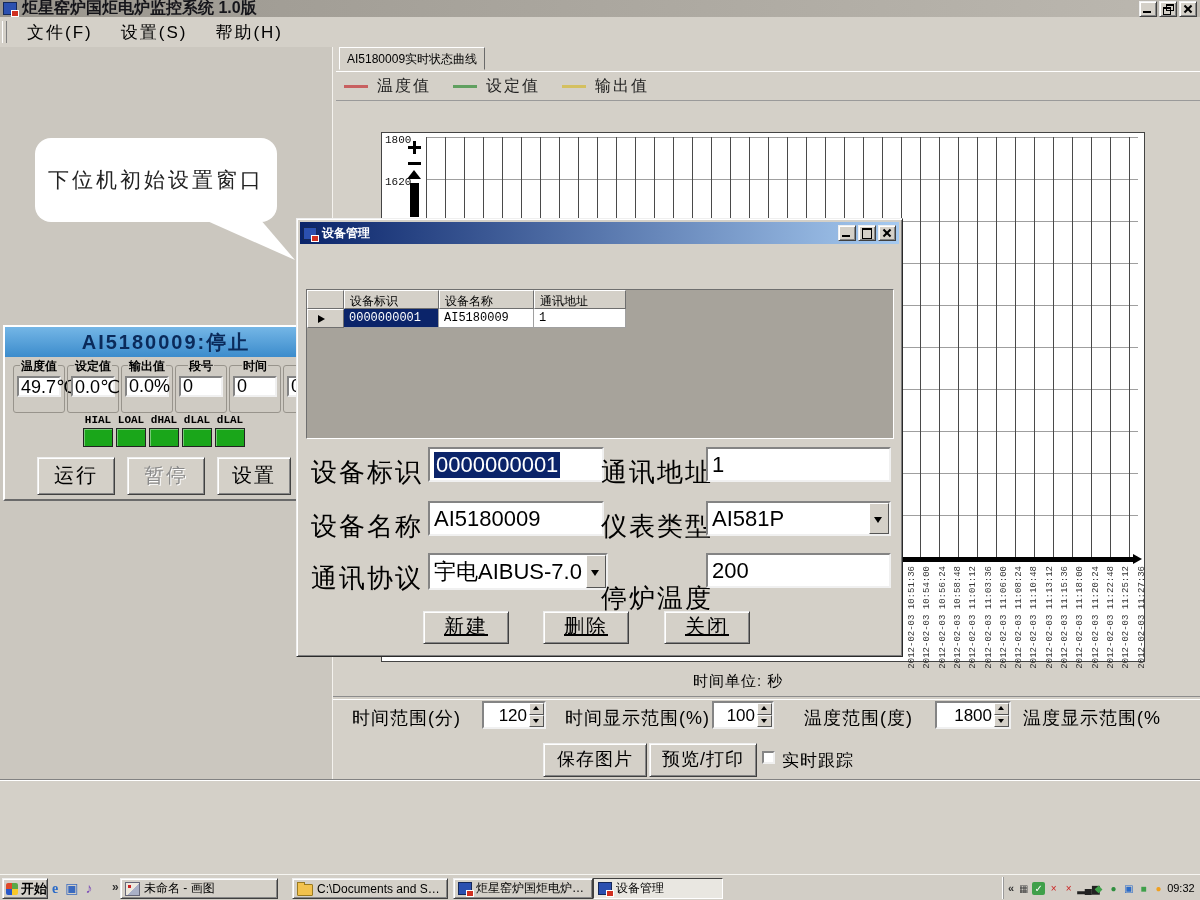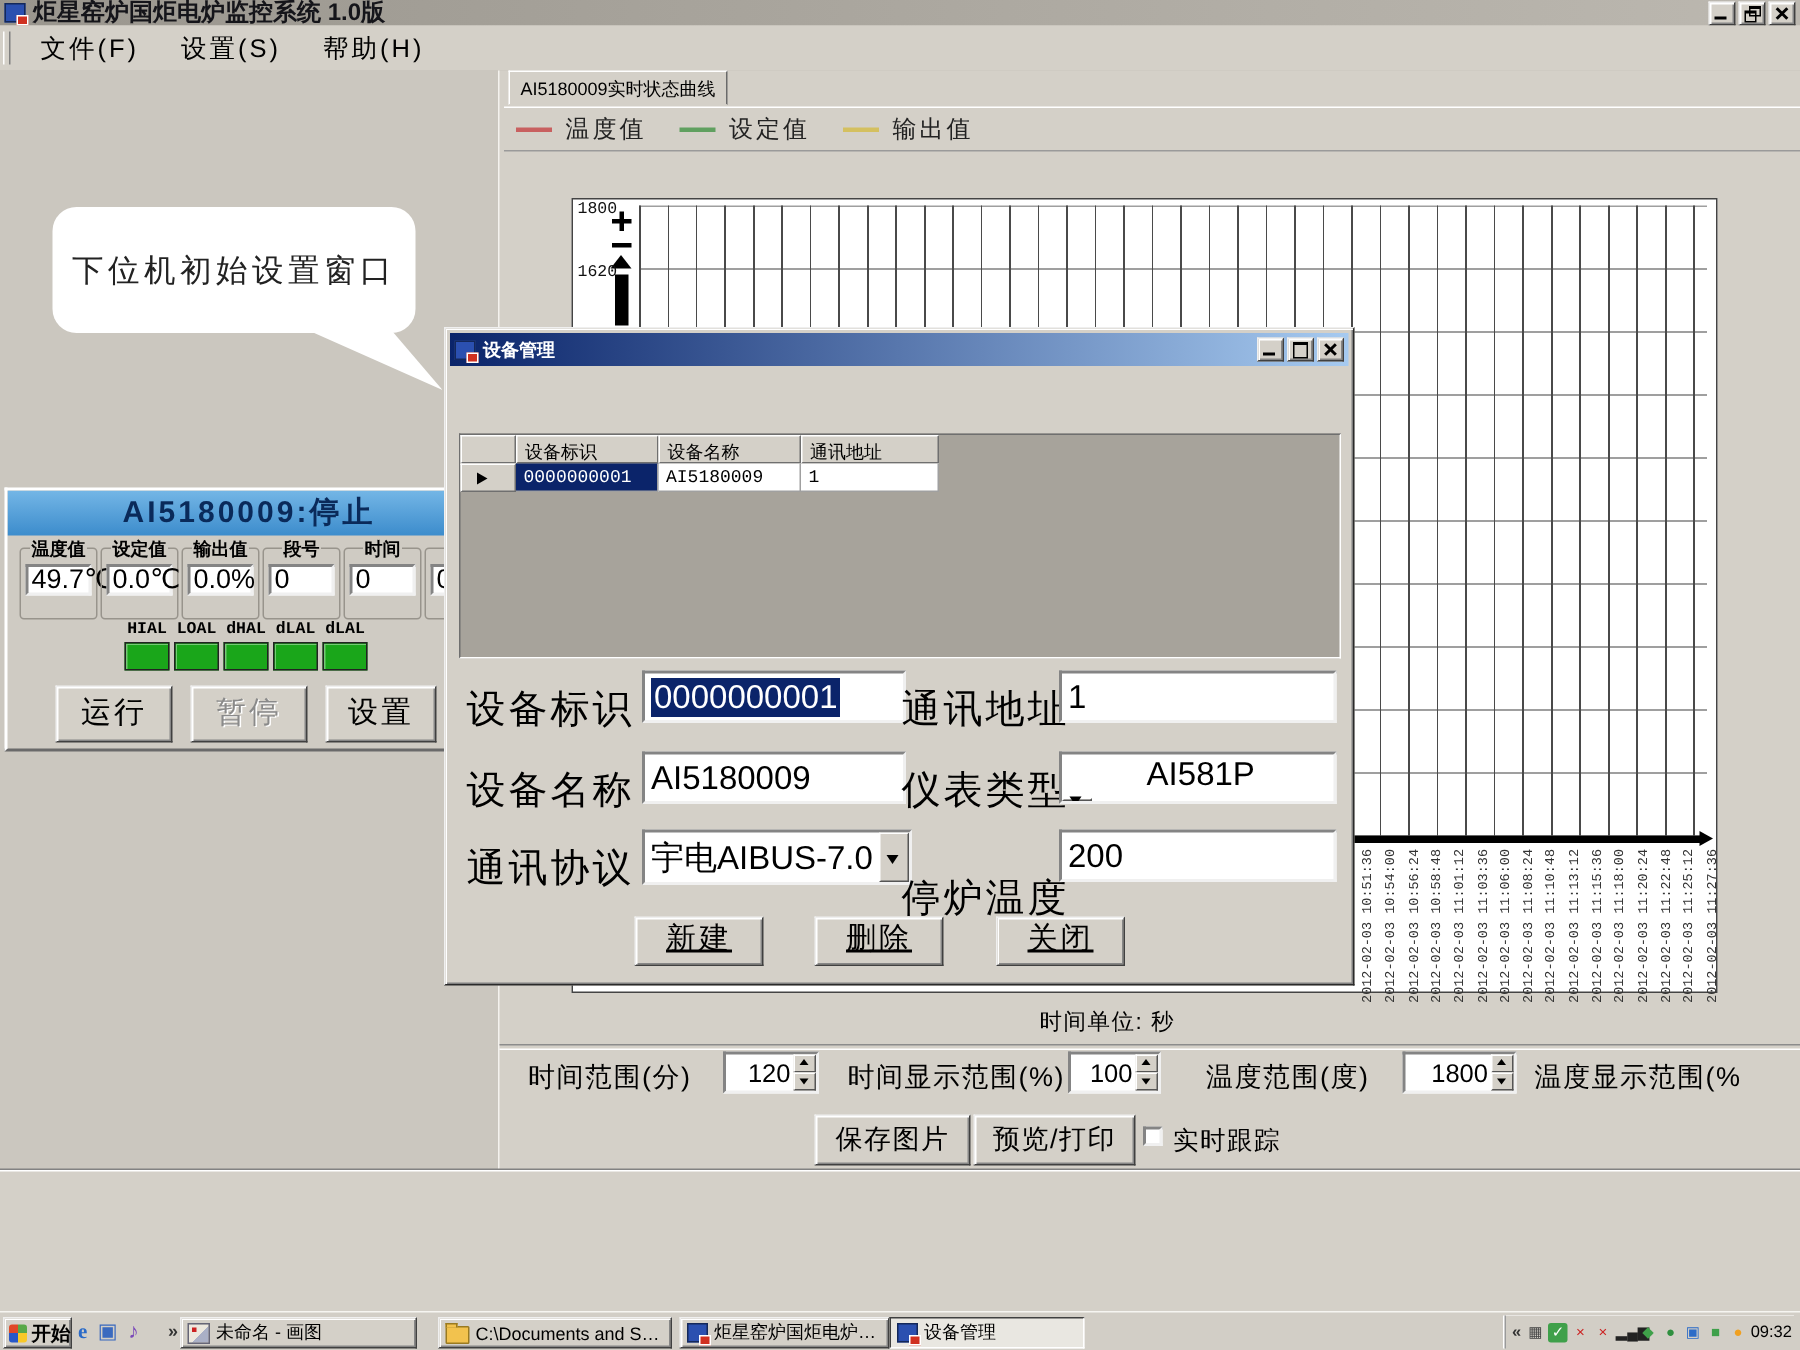--- a/index.html
+++ b/index.html
@@ -354,21 +354,21 @@
   <span class="dlg-label" style="left:14px;top:236px;">设备标识</span>
   <div class="din" style="left:131px;top:228px;width:176px;height:35px;">
     <span class="sel-text">0000000001</span>
   </div>
   <span class="dlg-label" style="left:304px;top:236px;">通讯地址</span>
   <div class="din" style="left:409px;top:228px;width:185px;height:35px;">1</div>
 
   <span class="dlg-label" style="left:14px;top:290px;">设备名称</span>
   <div class="din" style="left:131px;top:282px;width:176px;height:35px;">AI5180009</div>
   <span class="dlg-label" style="left:304px;top:290px;">仪表类型</span>
-  <div class="din combo" style="left:409px;top:282px;width:185px;height:35px;flex-direction:column;">
+  <div class="din combo" style="left:409px;top:282px;width:185px;height:35px;">
     <span class="combo-text">AI581P</span>
     <span class="combo-btn"></span>
   </div>
 
   <span class="dlg-label" style="left:14px;top:342px;">通讯协议</span>
   <div class="din combo" style="left:131px;top:334px;width:180px;height:37px;">
     <span class="combo-text">宇电AIBUS-7.0</span>
     <span class="combo-btn"></span>
   </div>
   <span class="dlg-label" style="left:304px;top:362px;">停炉温度</span>

